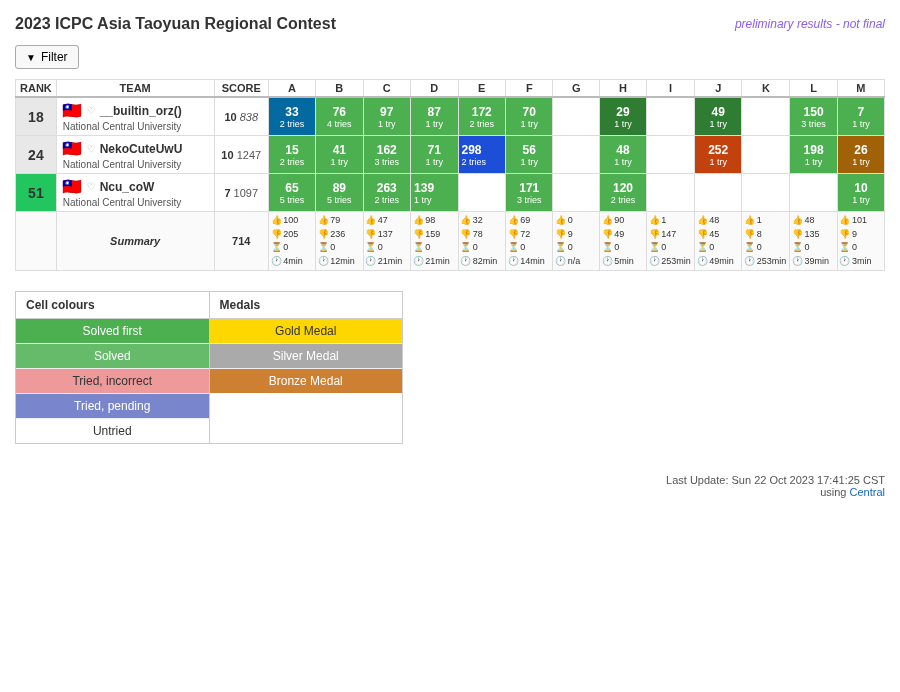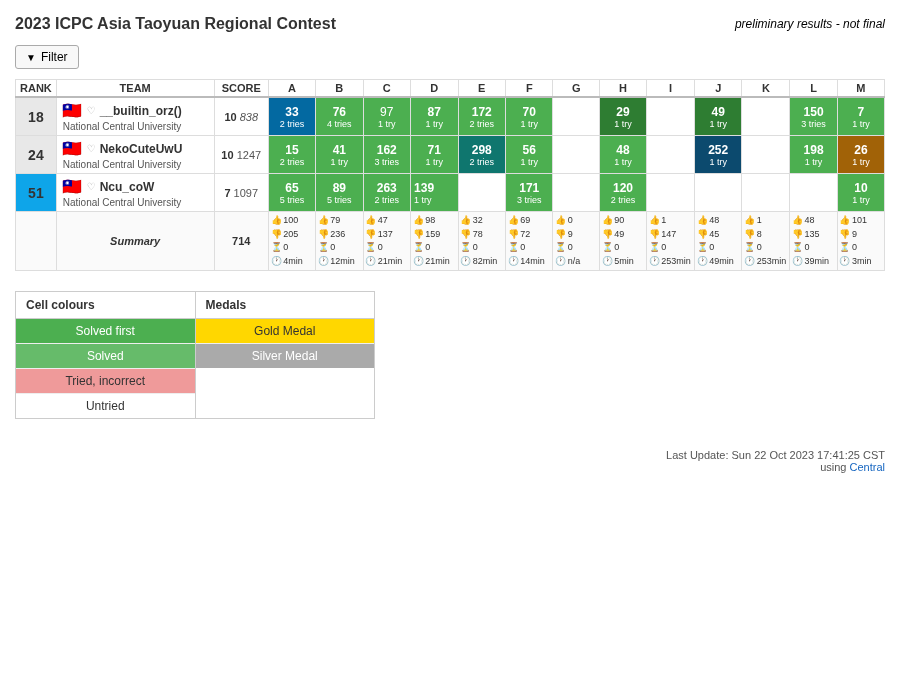--- a/index.html
+++ b/index.html
@@ -1,34 +1,34 @@
 <!DOCTYPE html>
 <html><head>
   <meta charset="utf-8">
   <style>
     * { box-sizing: border-box; margin: 0; padding: 0; }
     body { font-family: Arial, sans-serif; font-size: 12px; background: #f0f0f0; color: #333; }
     .page { background: #fff; max-width: 900px; margin: 0 auto; padding: 15px; min-height: 692px; }
     .header { display: flex; justify-content: space-between; align-items: center; margin-bottom: 12px; }
     .header-title { font-size: 16px; font-weight: bold; }
-    .header-status { font-size: 12px; color: #000000; font-style: italic; }
+    .header-status { font-size: 12px; color: #8b5cf6; font-style: italic; }
     .filter-btn { border: 1px solid #aaa; background: #f8f8f8; padding: 4px 10px; border-radius: 3px; cursor: pointer; font-size: 12px; margin-bottom: 10px; display: inline-flex; align-items: center; gap: 5px; }
     .filter-icon { font-size: 10px; }
 
     
     .scoreboard { width: 100%; border-collapse: collapse; margin-bottom: 20px; }
     .scoreboard th, .scoreboard td { border: 1px solid #ddd; padding: 2px 4px; text-align: center; vertical-align: middle; font-size: 11px; }
     .scoreboard thead th { background: #fff; font-weight: bold; font-size: 11px; border-bottom: 2px solid #bbb; }
     .th-rank { text-align: left; width: 40px; }
     .th-team { text-align: left; width: 160px; }
     .th-score { width: 55px; }
     .th-problem { width: 48px; }
 
     
-    .legend-section { display: flex; gap: 0; margin-top: 20px; width: 360px; border: 1px solid #ccc; }
+    .legend-section { display: flex; gap: 0; margin-top: 20px; width: 388px; border: 1px solid #ccc; }
     .legend-col { flex: 1; }
     .legend-col-title { font-weight: bold; padding: 6px 10px; font-size: 12px; border-bottom: 1px solid #ccc; }
     .legend-item { padding: 5px 10px; font-size: 12px; text-align: center; border-bottom: 1px solid #eee; }
     .legend-item:last-child { border-bottom: none; }
     .color-solved-first { background: #4caf50; color: #fff; }
     .color-solved { background: #66bb6a; color: #fff; }
     .color-tried-incorrect { background: #ef9a9a; color: #333; }
     .color-tried-pending { background: #7986cb; color: #fff; }
     .color-untried { background: #fff; color: #333; }
     .medal-gold { background: #ffd700; color: #333; }
@@ -93,21 +93,21 @@
           <td style="text-align: center; padding: 3px 4px; font-size: 11px;"><span style="font-weight:bold;">10</span> <span style="color:#555;font-style:italic;">838</span></td>
           <td style="background: #0369a1; color: rgb(255, 255, 255); padding: 2px 8px; text-align: center; vertical-align: middle;">
             <div style="font-weight:bold;font-size:12px;">33</div>
             <div style="font-size:9px;">2 tries</div>
           </td>
           <td style="background: rgb(76, 175, 80); color: rgb(255, 255, 255); padding: 2px 3px; text-align: center; vertical-align: middle;">
             <div style="font-weight:bold;font-size:12px;">76</div>
             <div style="font-size:9px;">4 tries</div>
           </td>
           <td style="background: rgb(76, 175, 80); color: rgb(255, 255, 255); padding: 2px 3px; text-align: center; vertical-align: middle;">
-            <div style="font-weight:normal;font-size:12px;">97</div>
+            <div style="font-weight:bold;font-size:12px;">97</div>
             <div style="font-size:9px;">1 try</div>
           </td>
           <td style="background: rgb(76, 175, 80); color: rgb(255, 255, 255); padding: 2px 3px; text-align: center; vertical-align: middle;">
             <div style="font-weight:bold;font-size:12px;">87</div>
             <div style="font-size:9px;">1 try</div>
           </td>
           <td style="background: rgb(76, 175, 80); color: rgb(255, 255, 255); padding: 2px 3px; text-align: center; vertical-align: middle;">
             <div style="font-weight:bold;font-size:12px;">172</div>
             <div style="font-size:9px;">2 tries</div>
           </td>
@@ -155,50 +155,50 @@
             <div style="font-size:9px;">1 try</div>
           </td>
           <td style="background: rgb(76, 175, 80); color: rgb(255, 255, 255); padding: 2px 3px; text-align: center; vertical-align: middle;">
             <div style="font-weight:bold;font-size:12px;">162</div>
             <div style="font-size:9px;">3 tries</div>
           </td>
           <td style="background: rgb(76, 175, 80); color: rgb(255, 255, 255); padding: 2px 3px; text-align: center; vertical-align: middle;">
             <div style="font-weight:bold;font-size:12px;">71</div>
             <div style="font-size:9px;">1 try</div>
           </td>
-          <td style="background: #0f766e; color: rgb(255, 255, 255); padding: 2px 3px; text-align: center; vertical-align: middle;">
+          <td style="background: #1d4ed8; color: rgb(255, 255, 255); padding: 2px 3px; text-align: left; vertical-align: middle;">
             <div style="font-weight:bold;font-size:12px;">298</div>
             <div style="font-size:9px;">2 tries</div>
           </td>
           <td style="background: rgb(76, 175, 80); color: rgb(255, 255, 255); padding: 2px 3px; text-align: center; vertical-align: middle;">
             <div style="font-weight:bold;font-size:12px;">56</div>
             <div style="font-size:9px;">1 try</div>
           </td>
           <td style="background: rgb(255, 255, 255); padding: 2px 3px; text-align: center; vertical-align: middle;"></td>
           <td style="background: rgb(76, 175, 80); color: rgb(255, 255, 255); padding: 2px 3px; text-align: center; vertical-align: middle;">
             <div style="font-weight:bold;font-size:12px;">48</div>
             <div style="font-size:9px;">1 try</div>
           </td>
           <td style="background: rgb(255, 255, 255); padding: 2px 3px; text-align: center; vertical-align: middle;"></td>
-          <td style="background: #0c4a6e; color: rgb(255, 255, 255); padding: 2px 3px; text-align: center; vertical-align: middle;">
+          <td style="background: #c2410c; color: rgb(255, 255, 255); padding: 2px 3px; text-align: center; vertical-align: middle;">
             <div style="font-weight:bold;font-size:12px;">252</div>
             <div style="font-size:9px;">1 try</div>
           </td>
           <td style="background: rgb(255, 255, 255); padding: 2px 3px; text-align: center; vertical-align: middle;"></td>
           <td style="background: rgb(76, 175, 80); color: rgb(255, 255, 255); padding: 2px 3px; text-align: center; vertical-align: middle;">
             <div style="font-weight:bold;font-size:12px;">198</div>
             <div style="font-size:9px;">1 try</div>
           </td>
           <td style="background: #a16207; color: rgb(255, 255, 255); padding: 2px 3px; text-align: center; vertical-align: middle;">
             <div style="font-weight:bold;font-size:12px;">26</div>
             <div style="font-size:9px;">1 try</div>
           </td>
         </tr>
         <tr>
-          <td style="font-size: 14px; font-weight: bold; text-align: center; padding: 4px 6px; background: #0ea5e9;">51</td>
+          <td style="font-size: 14px; font-weight: bold; text-align: center; padding: 4px 6px; background: #22c55e;">51</td>
           <td style="text-align: left; padding: 3px 6px;">
     <div style="display:flex;align-items:center;gap:4px;">
       <span style="font-size:16px;">🇹🇼</span>
       <span style="font-size:10px;color:#aaa;">♡</span>
       <span style="font-weight:bold;font-size:12px;">Ncu_coW</span>
     </div>
     <div style="font-size:10px;color:#555;margin-top:1px;">National Central University</div>
   </td>
           <td style="text-align: center; padding: 3px 4px; font-size: 11px;"><span style="font-weight:bold;">7</span> <span style="color:#555;">1097</span></td>
           <td style="background: rgb(76, 175, 80); color: rgb(255, 255, 255); padding: 2px 3px; text-align: center; vertical-align: middle;">
@@ -478,26 +478,28 @@
       </tbody>
   </table>
 
   
   <div class="legend-section">
     <div class="legend-col left-border">
       <div class="legend-col-title">Cell colours</div>
       <div class="legend-item color-solved-first">Solved first</div>
       <div class="legend-item color-solved">Solved</div>
       <div class="legend-item color-tried-incorrect">Tried, incorrect</div>
+      <div class="legend-item color-tried-pending">Tried, pending</div>
       <div class="legend-item color-untried">Untried</div>
     </div>
     <div class="legend-col">
       <div class="legend-col-title">Medals</div>
       <div class="legend-item medal-gold">Gold Medal</div>
       <div class="legend-item medal-silver">Silver Medal</div>
+      <div class="legend-item medal-bronze">Bronze Medal</div>
     </div>
   </div>
 
   
   <div class="footer">
     <div>Last Update: Sun 22 Oct 2023 17:41:25 CST</div>
     <div>
       <span>using </span>
       <a href="#">Central</a>
     </div>

